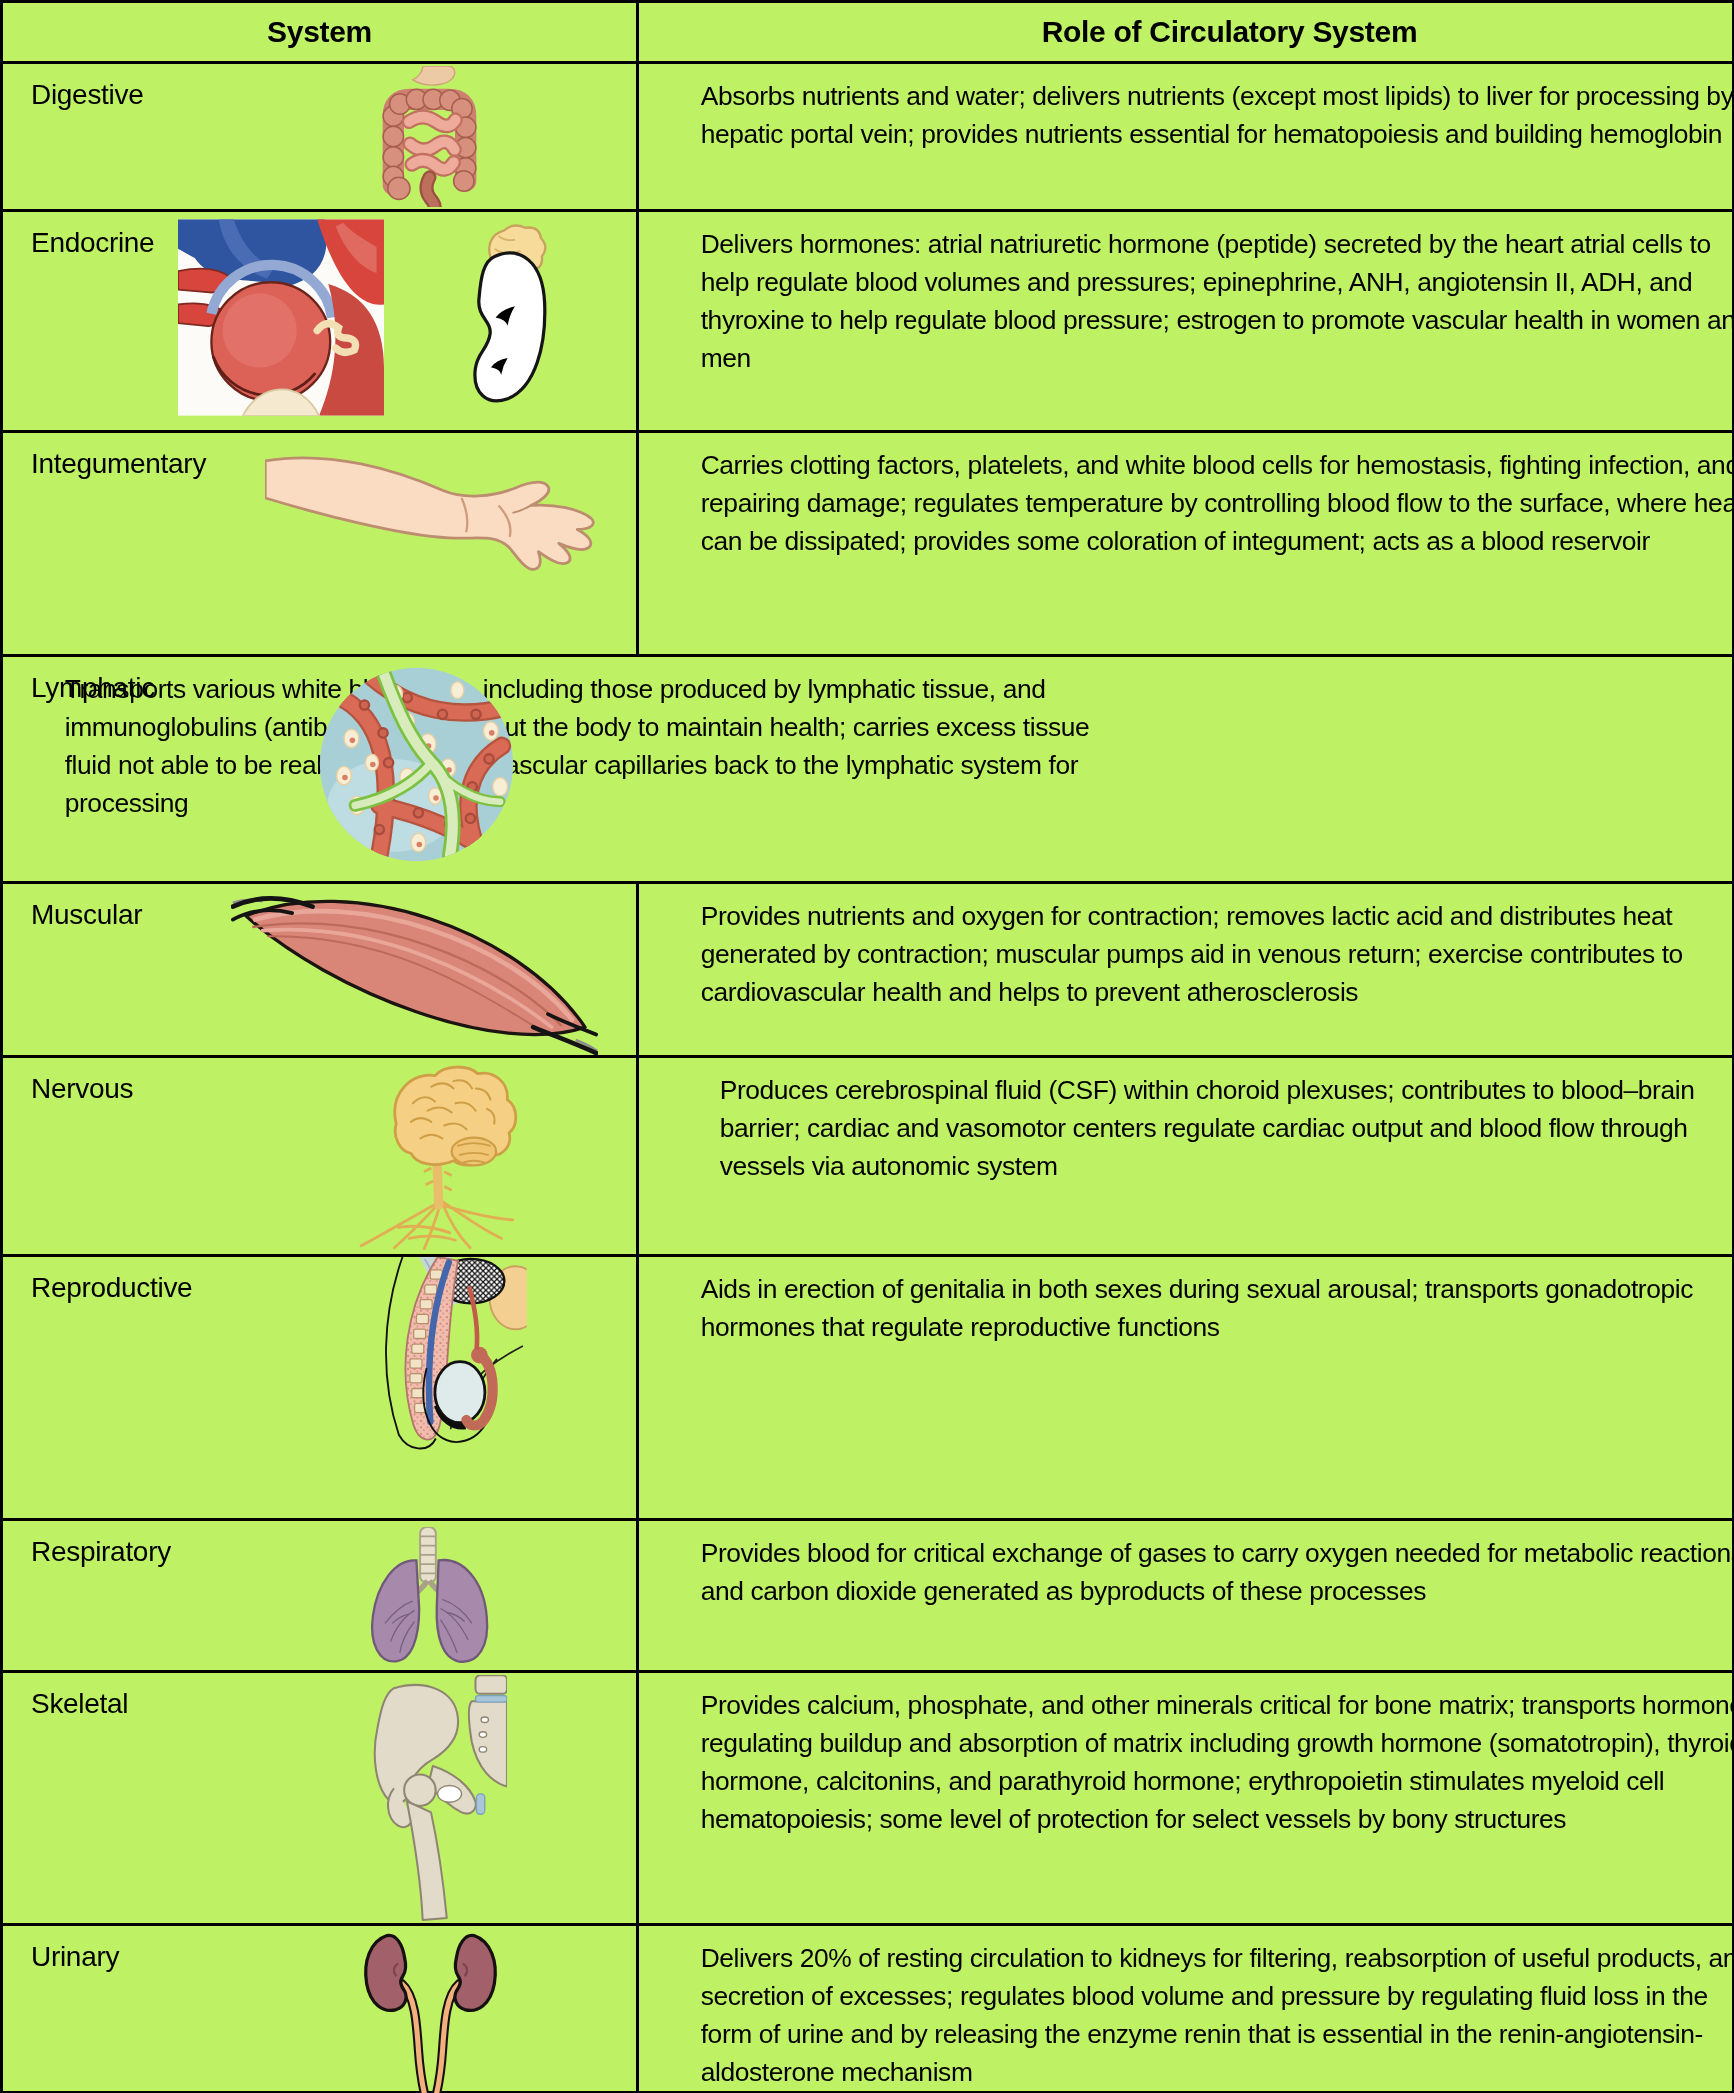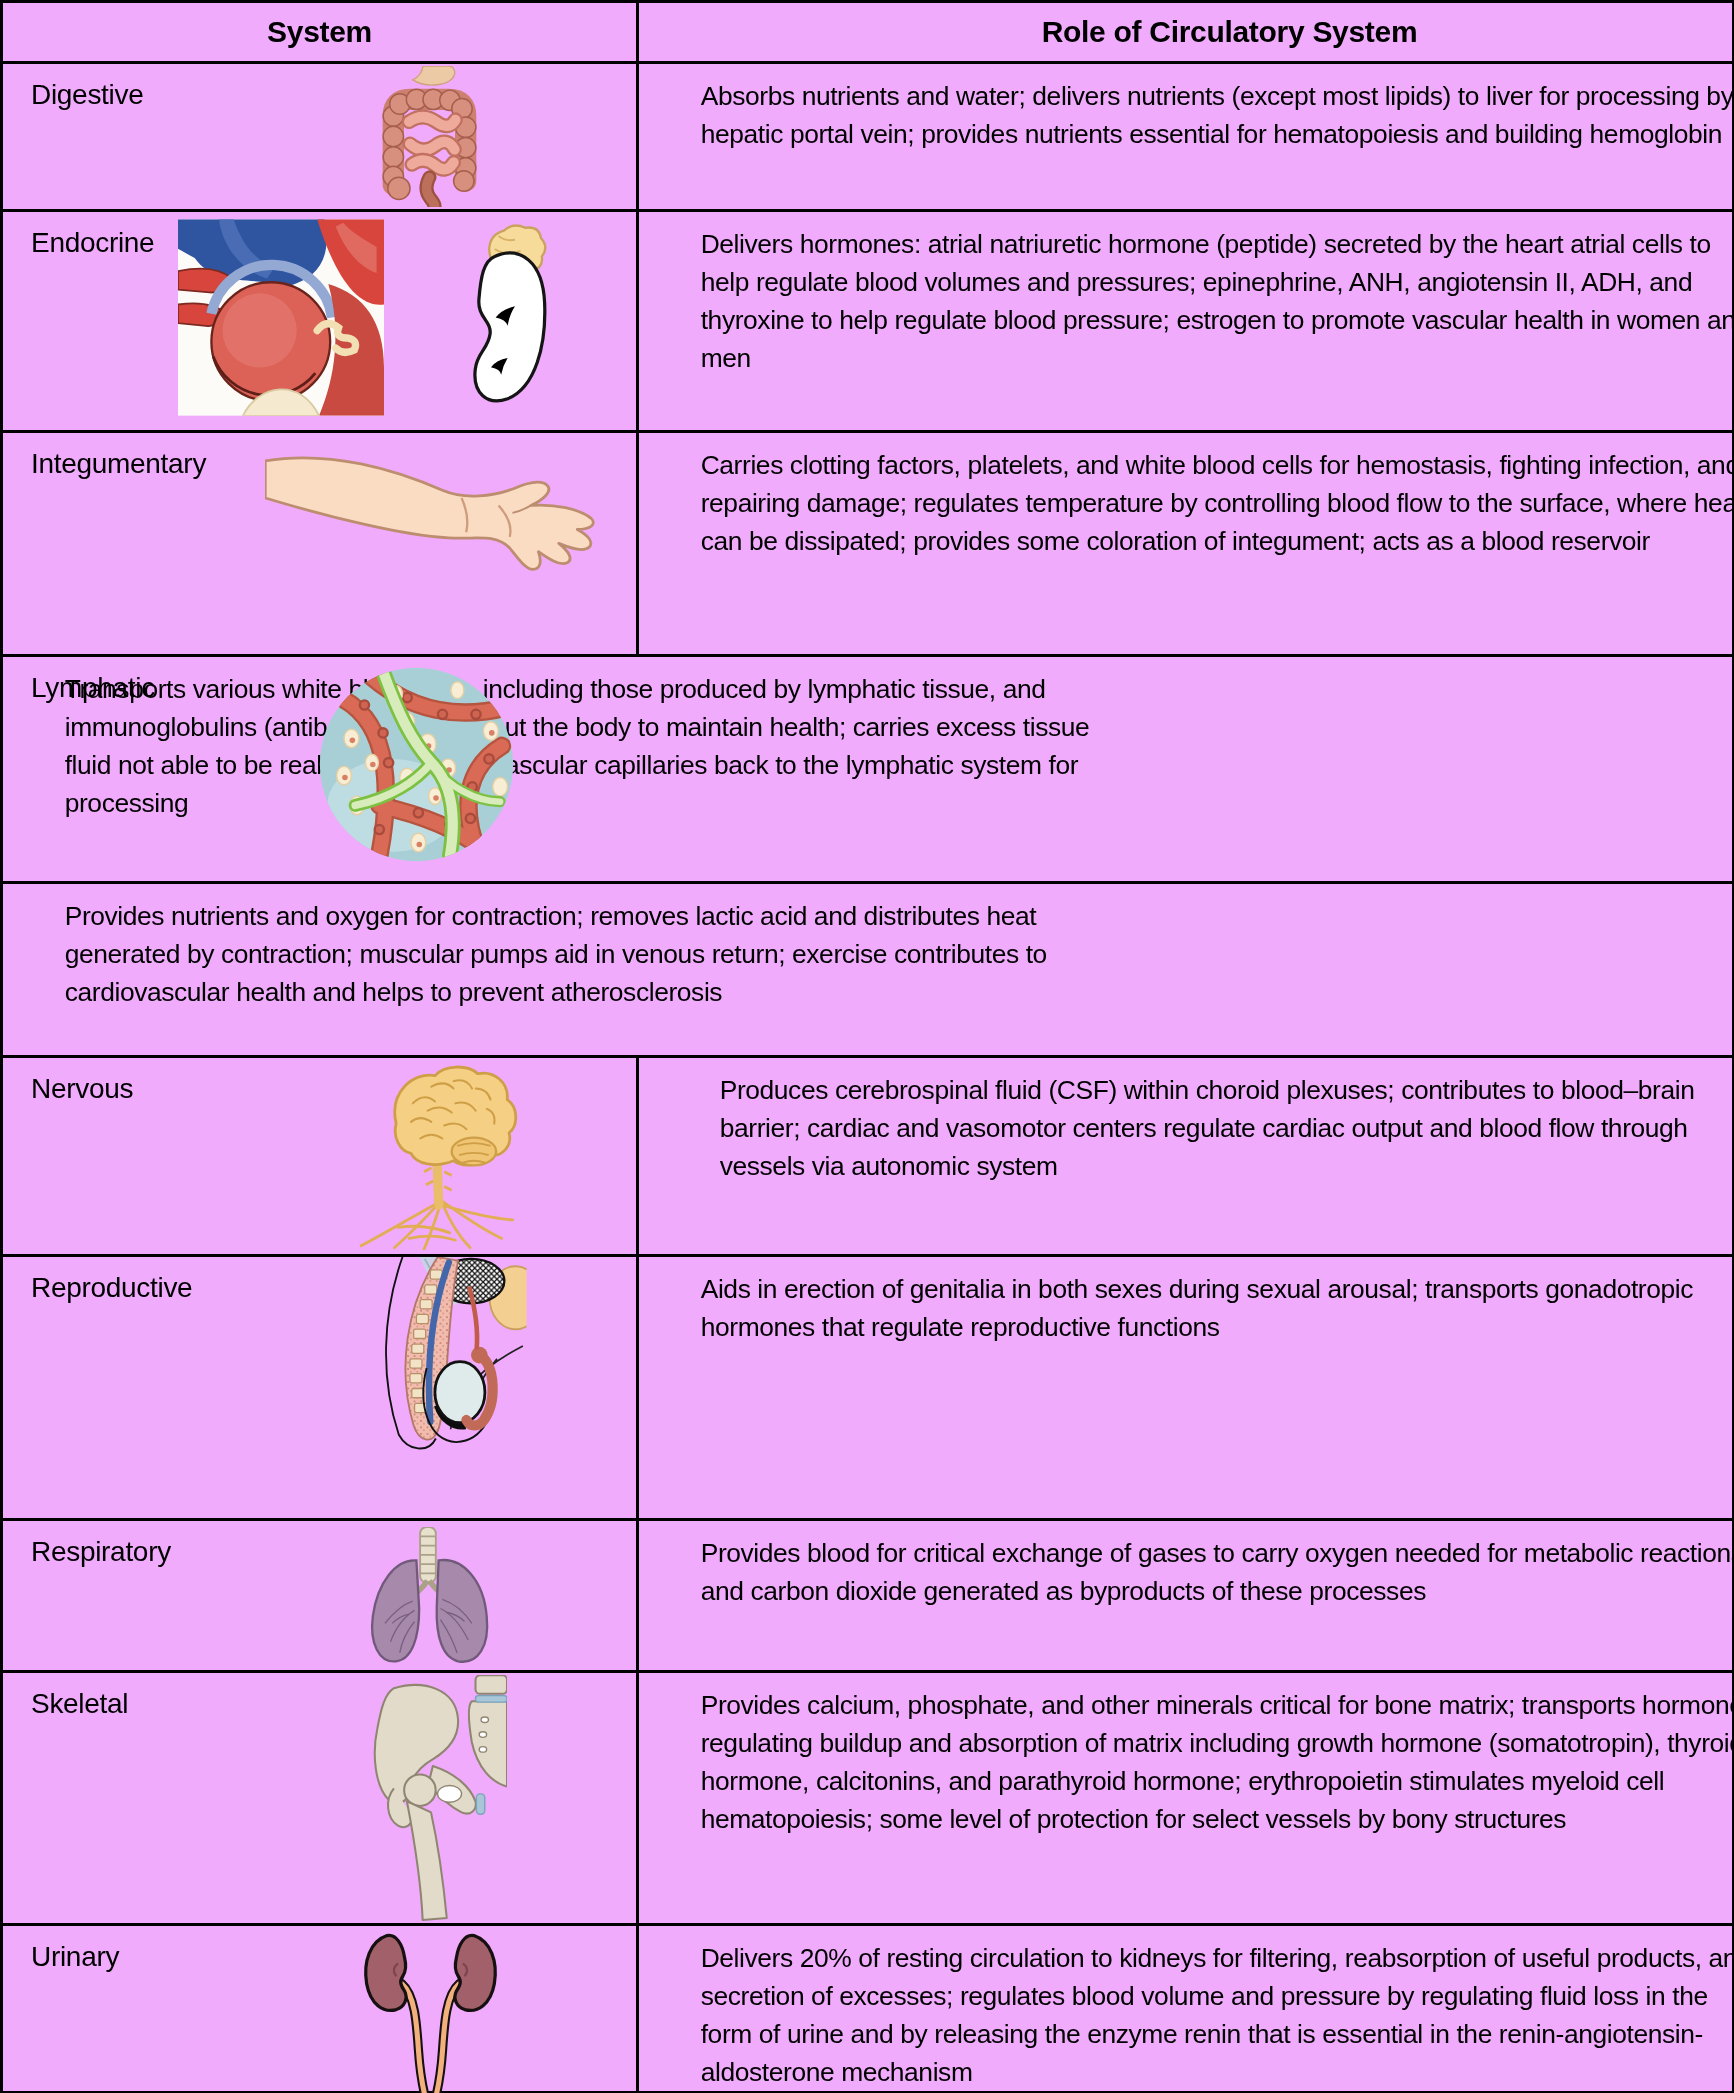--- a/index.html
+++ b/index.html
@@ -1,17 +1,17 @@
 <!DOCTYPE html>
 <html style="font-size:15px"><head>
 <meta charset="utf-8">
 <style>
   html,body{margin:0;padding:0;background:#fff;}
   body{width:1735px;font-family:"Liberation Sans","DejaVu Sans",sans-serif;color:#000;}
-  .tbl{width:1735px;height:2094px;border:3.7px solid #000;box-sizing:border-box;background:#f0abfc;}
+  .tbl{width:1735px;height:2094px;border:3.7px solid #000;box-sizing:border-box;background:#bef264;}
   .row{display:flex;width:100%;box-sizing:border-box;border-bottom:3.7px solid #000;}
   .row:last-child{border-bottom:none;}
   .cell{box-sizing:border-box;}
   .cell.left{width:636px;border-right:3.7px solid #000;position:relative;flex:none;}
   .cell.right{width:1091px;flex:none;padding:9.3px 16.7px 9.3px 16.7px;margin-left:45px;}
   .row.header{height:61px;}
   .row.header .cell{display:flex;align-items:center;justify-content:center;padding:0;}
   .hdr{font-size:30px;font-weight:bold;letter-spacing:-0.3px;}
   .syslabel{position:absolute;top:15px;left:28px;font-size:28px;letter-spacing:-0.3px;}
   .roletext{font-size:26.4px;line-height:38px;letter-spacing:-0.4px;margin:0;padding-top:3.7px;}
@@ -223,20 +223,42 @@
           </g>
         </g>
       </svg>
     </div>
     <div class="cell right">
       <p class="roletext">Transports various white blood cells, including those produced by lymphatic tissue, and immunoglobulins (antibodies) throughout the body to maintain health; carries excess tissue fluid not able to be reabsorbed by the vascular capillaries back to the lymphatic system for processing</p>
     </div>
   </div>
 
   <div class="row r5">
+    <div class="cell left">
+      <span class="syslabel">Muscular</span>
+      <svg class="illus il-muscle" width="367" height="167" viewBox="0 0 396 180">
+        <g fill="none" stroke="#8f8f8f" stroke-width="3">
+          <path d="M2,16 C14,12 24,12 34,14"></path>
+            <path d="M372,164 C382,168 390,172 395,176"></path>
+        </g>
+        <path d="M16,30 C130,-16 310,44 382,150 C290,182 110,114 16,30 Z" fill="#d98678" stroke="#1c1410" stroke-width="3.5" stroke-linejoin="round"></path>
+        <g fill="none" stroke-linecap="round">
+          <path d="M26,34 C140,2 300,58 368,142" stroke="#e9a79a" stroke-width="5"></path>
+          <path d="M24,42 C150,22 290,80 356,148" stroke="#bc6a59" stroke-width="2.5"></path>
+          <path d="M34,46 C160,36 276,96 346,150" stroke="#e9a79a" stroke-width="4"></path>
+          <path d="M40,52 C170,50 260,108 332,152" stroke="#bc6a59" stroke-width="2"></path>
+        </g>
+        <g fill="none" stroke="#141414" stroke-linecap="round">
+          <path d="M2,20 C28,8 56,8 88,20" stroke-width="5"></path>
+          <path d="M2,34 C24,22 46,22 66,27" stroke-width="4"></path>
+          <path d="M326,150 C350,160 372,168 394,178" stroke-width="5"></path>
+          <path d="M342,136 C362,146 380,152 394,158" stroke-width="4"></path>
+        </g>
+      </svg>
+    </div>
     <div class="cell right">
       <p class="roletext">Provides nutrients and oxygen for contraction; removes lactic acid and distributes heat generated by contraction; muscular pumps aid in venous return; exercise contributes to cardiovascular health and helps to prevent atherosclerosis</p>
     </div>
   </div>
 
   <div class="row r6">
     <div class="cell left">
       <span class="syslabel">Nervous</span>
       <svg class="illus il-brain" width="198" height="186" viewBox="0 0 214 200">
         <g fill="none" stroke="#e2ae54" stroke-width="3" stroke-linecap="round">

